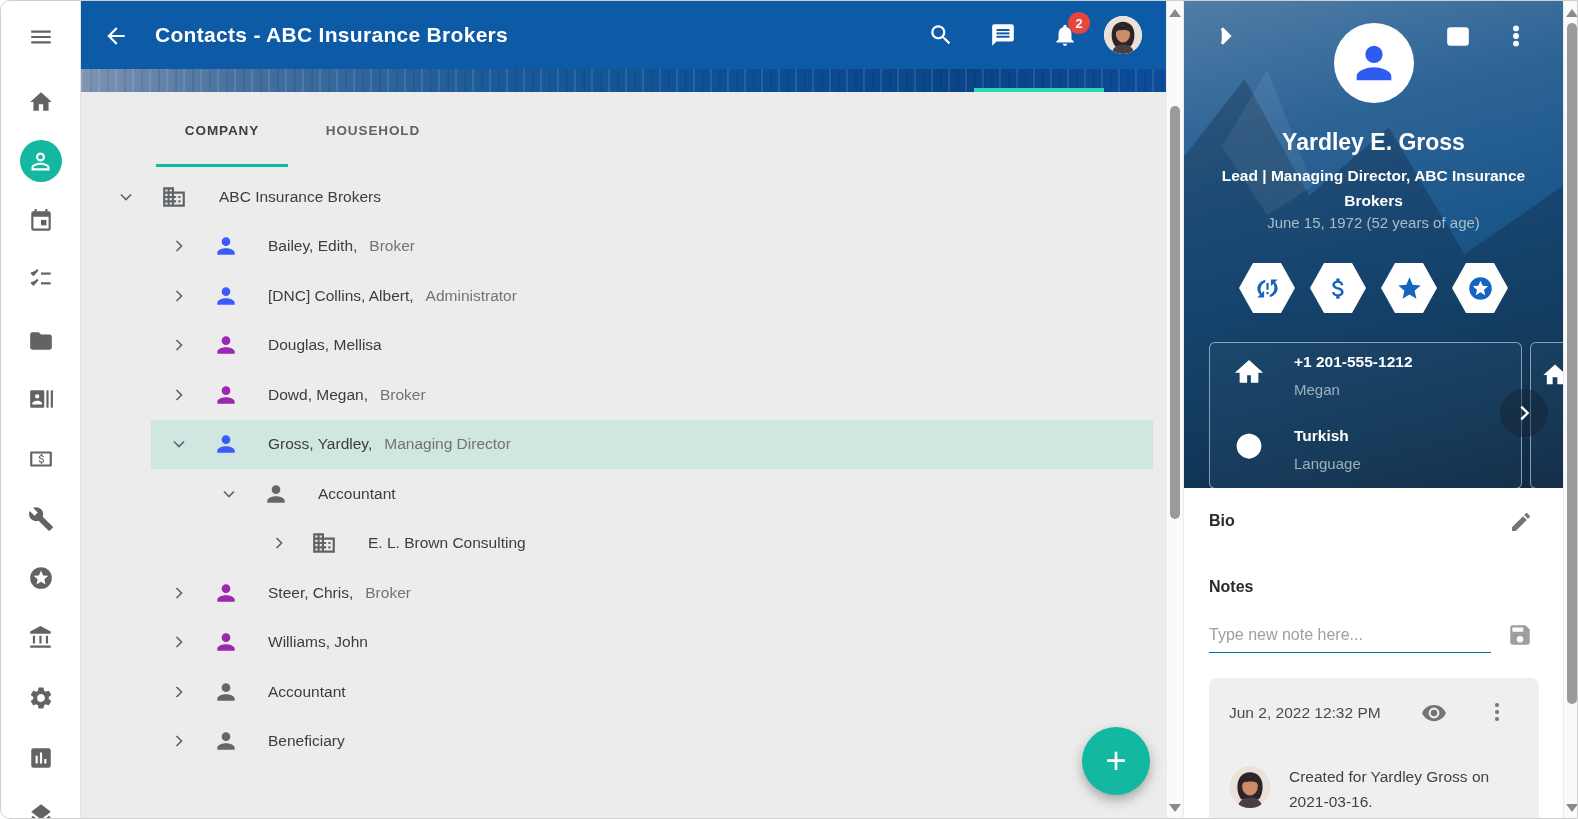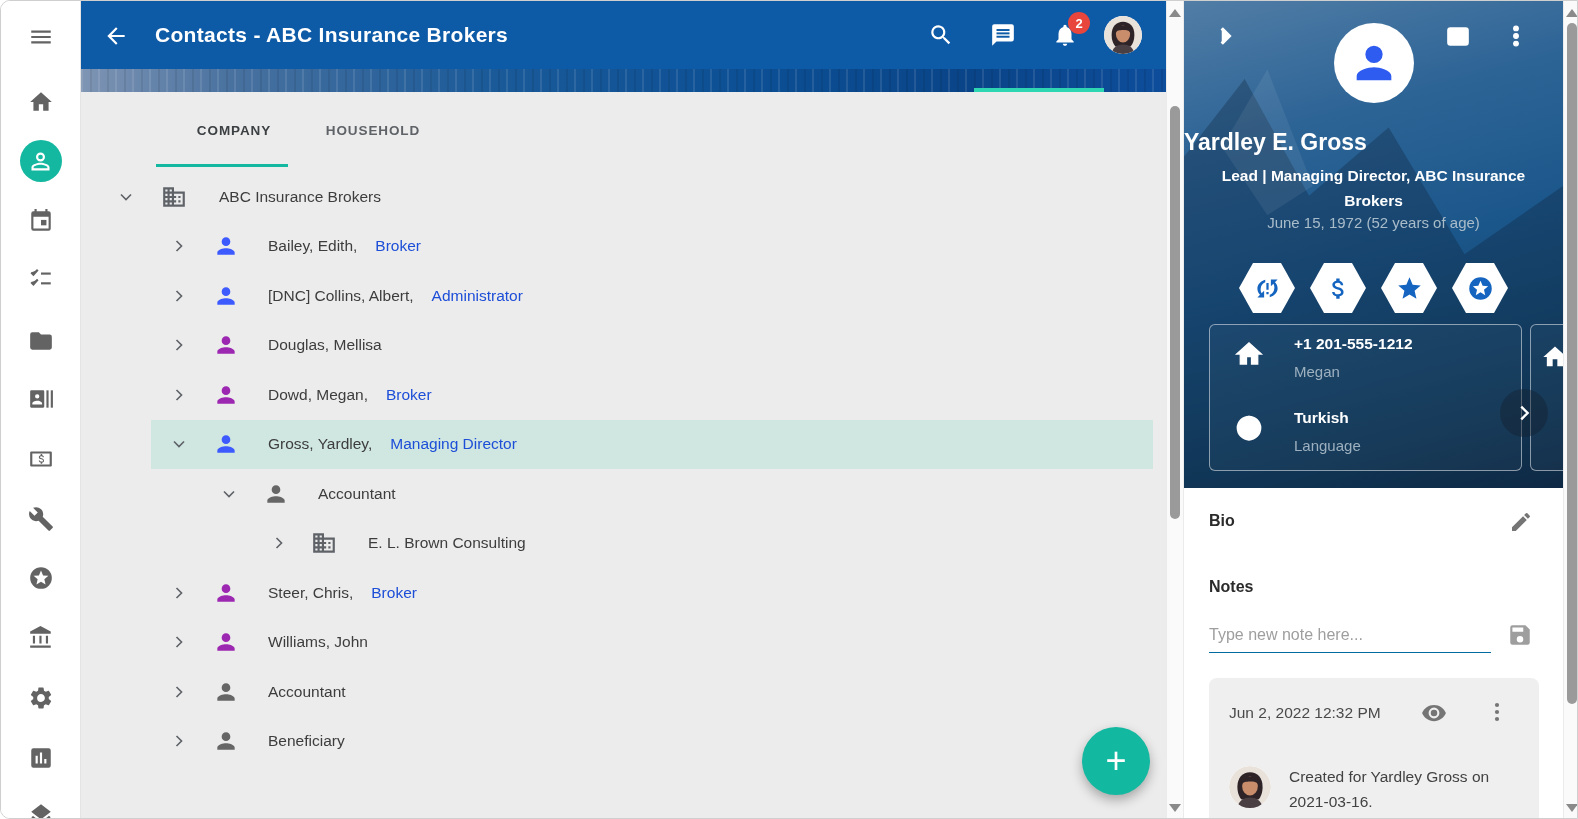--- a/index.html
+++ b/index.html
@@ -28,35 +28,35 @@
 
   .banner { position:absolute; left:0; top:68px; width:100%; height:23px; background:linear-gradient(90deg,#7f95b4 0%,#48719f 14%,#1a5a99 38%,#0c4f94 62%,#0a4488 82%,#0d4d9b 100%); overflow:hidden; }
   .banner::before { content:""; position:absolute; inset:0; background:repeating-linear-gradient(90deg, rgba(255,255,255,.10) 0 2px, rgba(255,255,255,0) 2px 9px, rgba(0,0,0,.08) 9px 11px, rgba(255,255,255,0) 11px 17px); }
   .banner-teal { position:absolute; left:893px; bottom:0; width:130px; height:4px; background:#2fd6b2; }
 
   .content { position:absolute; left:0; top:91px; width:100%; height:728px; background:#ececec; }
 
   
   .tabs { position:relative; height:80px; }
   .tab { position:absolute; top:0; height:76px; width:132px; display:flex; align-items:center; justify-content:center; font-size:13.5px; font-weight:bold; letter-spacing:.9px; color:#5f6368; cursor:pointer; }
-  .tab.t0 { left:87px; } .tab.t1 { left:226px; }
+  .tab.t0 { left:75px; } .tab.t1 { left:226px; }
   .tab.active { color:#3c4043; }
   .tab-underline { position:absolute; left:75px; top:72px; width:132px; height:3px; background:#14b8a0; }
 
   
   .tree { position:relative; }
   .row { position:relative; height:49.5px; cursor:pointer;padding-left:9px; }
   .row.selected::before { content:""; position:absolute; left:70px; right:13px; top:0; bottom:0; background:#cfe6e1; }
   .row > span { position:absolute; top:50%; transform:translateY(-50%); z-index:1; }
   .chev { width:20px; height:20px; }
   .chev svg { width:20px; height:20px; fill:none; stroke:#5f6368; stroke-width:2; }
   .ricon { width:26px; height:26px; }
   .ricon svg { width:26px; height:26px; }
   .labels { font-size:15.5px; color:#3d3d3d; white-space:nowrap; }
-  .rrole { color:#1d4ed8; margin-left:18px; }
+  .rrole { color:#737373; margin-left:12px; }
   .lvl0 .chev{left:35px} .lvl0 .ricon{left:80px} .lvl0 .labels{left:138px}
   .lvl1 .chev{left:88px} .lvl1 .ricon{left:132px} .lvl1 .labels{left:187px}
   .lvl2 .chev{left:138px} .lvl2 .ricon{left:182px} .lvl2 .labels{left:237px}
   .lvl3 .chev{left:188px} .lvl3 .ricon{left:230px} .lvl3 .labels{left:287px}
   .c-blue svg{fill:#3d5afe} .c-purple svg{fill:#9c27b0} .c-gray svg{fill:#666} .c-bld svg{fill:#5f6368}
 
   .fab { position:absolute; left:1001px; top:726px; width:68px; height:68px; border-radius:50%; background:#12b9a0; color:#fff; display:flex; align-items:center; justify-content:center; font-size:36px; font-weight:300; box-shadow:0 5px 12px rgba(0,0,0,.3); cursor:pointer; z-index:4; line-height:1; }
 
   
   .vscroll { position:absolute; top:0; height:819px; background:#fafafa; border-left:1px solid #ebebeb; border-right:1px solid #ebebeb; }
@@ -75,28 +75,28 @@
   .hero::before { content:""; position:absolute; inset:0; background:rgba(10,25,42,.28); clip-path:polygon(0 32%, 16% 16%, 33% 40%, 54% 26%, 74% 52%, 100% 38%, 100% 100%, 0 100%); }
   .hero::after { content:""; position:absolute; inset:0; background:rgba(255,255,255,.07); clip-path:polygon(10% 30%, 22% 14%, 34% 38%, 22% 44%); }
   .hero-top { position:absolute; left:0; top:0; width:100%; height:60px; z-index:2; }
   .hero-ic { position:absolute; top:22px; width:26px; height:26px; cursor:pointer; }
   .hero-ic svg { width:26px; height:26px; fill:#fff; stroke:#fff; }
   .hic-collapse { left:28px; }
   .hic-photo { right:92px; }
   .hic-menu { right:34px; }
   .hero-avatar { position:absolute; left:50%; transform:translateX(-50%); top:22px; width:80px; height:80px; border-radius:50%; background:#fff; display:flex; align-items:center; justify-content:center; z-index:2; }
   .hero-avatar svg { width:52px; height:52px; fill:#2e5bf0; }
-  .hero-name { position:absolute; top:128px; width:100%; text-align:left; color:#fff; font-size:23px; font-weight:bold; z-index:2; }
+  .hero-name { position:absolute; top:128px; width:100%; text-align:center; color:#fff; font-size:23px; font-weight:bold; z-index:2; }
   .hero-sub { position:absolute; top:162px; left:50%; transform:translateX(-50%); width:310px; text-align:center; color:#fff; font-size:15.5px; line-height:25px; font-weight:bold; z-index:2; }
   .hero-date { position:absolute; top:213px; width:100%; text-align:center; color:#a9bcca; font-size:15px; z-index:2; }
   .badges { position:absolute; top:262px; left:0; width:100%; display:flex; justify-content:center; gap:15px; z-index:2; }
   .hexa { width:56px; height:50px; background:#fff; clip-path:polygon(25% 0, 75% 0, 100% 50%, 75% 100%, 25% 100%, 0 50%); display:flex; align-items:center; justify-content:center; cursor:pointer; }
   .hexa svg { width:27px; height:27px; fill:#1565c0; }
 
-  .ccard { position:absolute; top:323px; height:147px; border:1px solid rgba(255,255,255,.5); border-radius:6px; background:rgba(255,255,255,.03); z-index:2; }
+  .ccard { position:absolute; top:341px; height:147px; border:1px solid rgba(255,255,255,.5); border-radius:6px; background:rgba(255,255,255,.03); z-index:2; }
   .ccard.one { left:25px; width:313px; }
   .ccard.two { left:346px; width:60px; }
   .crow { position:absolute; left:0; width:100%; height:70px; }
   .crow .cicon { position:absolute; left:24px; top:14px; width:30px; height:30px; }
   .crow .cicon svg { width:30px; height:30px; fill:#fff; stroke:#fff; }
   .cval { position:absolute; left:84px; top:10px; color:#fff; font-size:15.5px; font-weight:bold; }
   .clab { position:absolute; left:84px; top:38px; color:#9db0bf; font-size:15px; }
   .crow.r2 { top:74px; }
   .ccard.two svg { position:absolute; left:10px; top:18px; width:28px; height:28px; fill:#fff; }
   .next-btn { position:absolute; left:316px; top:388px; width:48px; height:48px; border-radius:50%; background:rgba(20,34,48,.45); z-index:3; cursor:pointer; display:flex; align-items:center; justify-content:center; }

